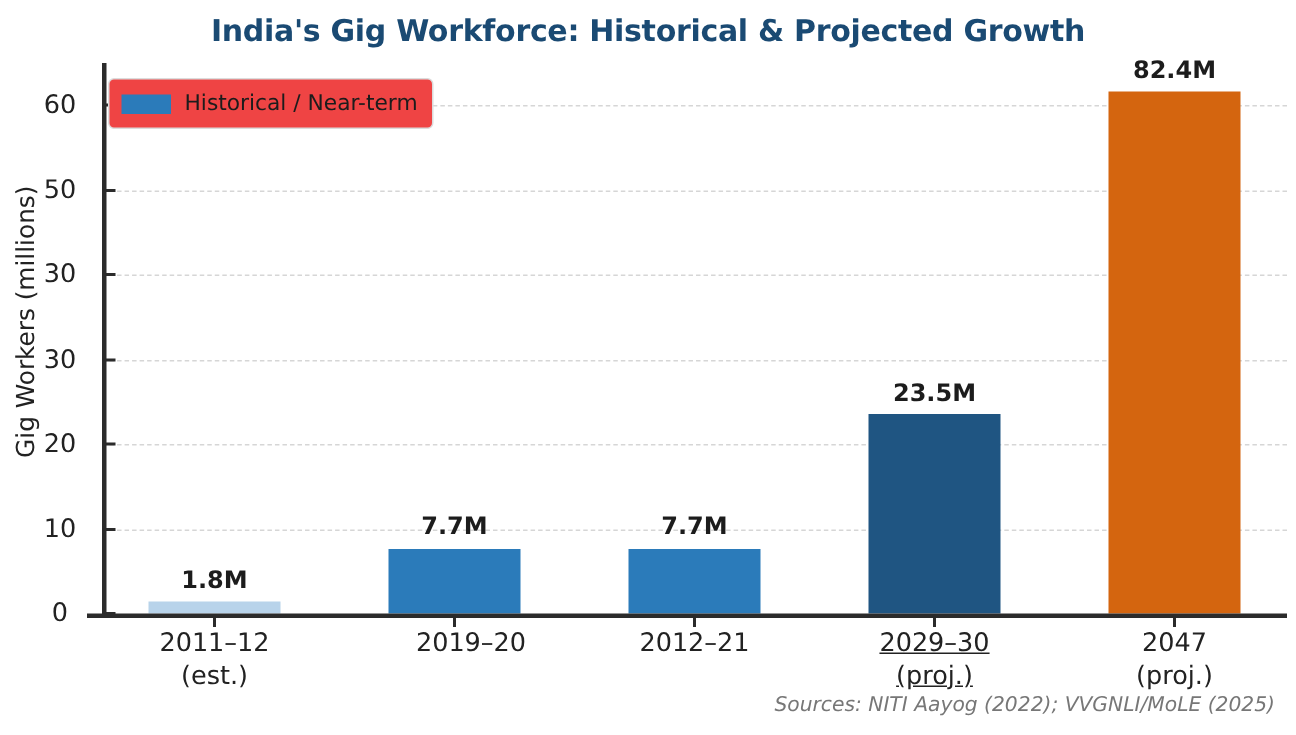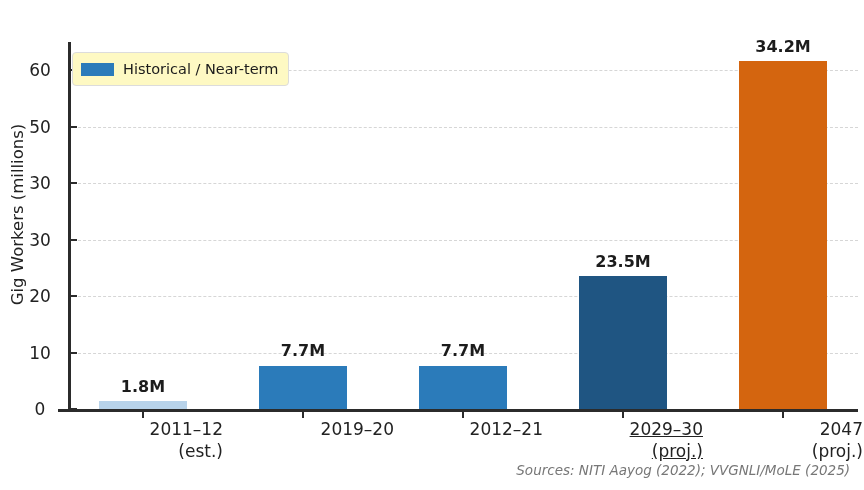--- a/index.html
+++ b/index.html
@@ -128,33 +128,33 @@
   .x-tick-mark {
     position: absolute;
     top: 411px;
     width: 2px;
     height: 7px;
     background: #2b2b2b;
   }
   .x-tick-label {
     position: absolute;
     top: 419px;
-    text-align: right;
+    text-align: center;
     font-size: 17px;
     color: #222;
     line-height: 1.28;
     white-space: pre-line;
   }
 
   
   #legend {
     position: absolute;
     left: 72px;
     top: 52px;
-    background: #fef9c3;
+    background: #ef4444;
     border: 1px solid #dcdcdc;
     border-radius: 4px;
     padding: 6px 10px 6px 8px;
   }
   .legend-row {
     display: flex;
     align-items: center;
     height: 20px;
   }
   .legend-swatch {
@@ -179,20 +179,21 @@
     color: #777777;
     white-space: nowrap;
     text-align: right;
   }
 </style>
 </head>
 <body>
 
 <div id="figure">
 
+  <div id="chart-title">India's Gig Workforce: Historical &amp; Projected Growth</div>
 
   <div id="y-axis-label">Gig Workers (millions)</div>
 
   <div id="plot-area">
     <div id="gridlines">
         <div class="gridline" style="top: 307.5px;"></div>
         <div class="gridline" style="top: 251px;"></div>
         <div class="gridline" style="top: 194.5px;"></div>
         <div class="gridline" style="top: 138px;"></div>
         <div class="gridline" style="top: 81.5px;"></div>
@@ -201,21 +202,21 @@
     <div id="bars">
         <div class="bar" style="left: 31px; width: 88px; height: 8.475px; bottom: 0px; background: rgb(184, 211, 234);"></div>
         <div class="bar-value" style="left: 15px; width: 120px; top: 331.525px;">1.8M</div>
         <div class="bar" style="left: 191px; width: 88px; height: 43.505px; bottom: 0px; background: rgb(43, 123, 186);"></div>
         <div class="bar-value" style="left: 175px; width: 120px; top: 296.495px;">7.7M</div>
         <div class="bar" style="left: 351px; width: 88px; height: 43.505px; bottom: 0px; background: rgb(43, 123, 186);"></div>
         <div class="bar-value" style="left: 335px; width: 120px; top: 296.495px;">7.7M</div>
         <div class="bar" style="left: 511px; width: 88px; height: 132.775px; bottom: 0px; background: rgb(31, 85, 130);"></div>
         <div class="bar-value" style="left: 495px; width: 120px; top: 207.225px;">23.5M</div>
         <div class="bar" style="left: 671px; width: 88px; height: 348.04px; bottom: 0px; background: rgb(212, 101, 15);"></div>
-        <div class="bar-value" style="left: 655px; width: 120px; top: -8.04px;">34.2M</div>
+        <div class="bar-value" style="left: 655px; width: 120px; top: -8.04px;">82.4M</div>
       </div>
   </div>
 
   <div id="y-axis-spine"></div>
   <div id="x-axis-spine"></div>
   <div id="y-ticks">
       <div class="y-tick-label" style="top: 409px;">0</div>
       <div class="y-tick-mark" style="top: 408px;"></div>
       <div class="y-tick-label" style="top: 352.5px;">10</div>
       <div class="y-tick-mark" style="top: 351.5px;"></div>

